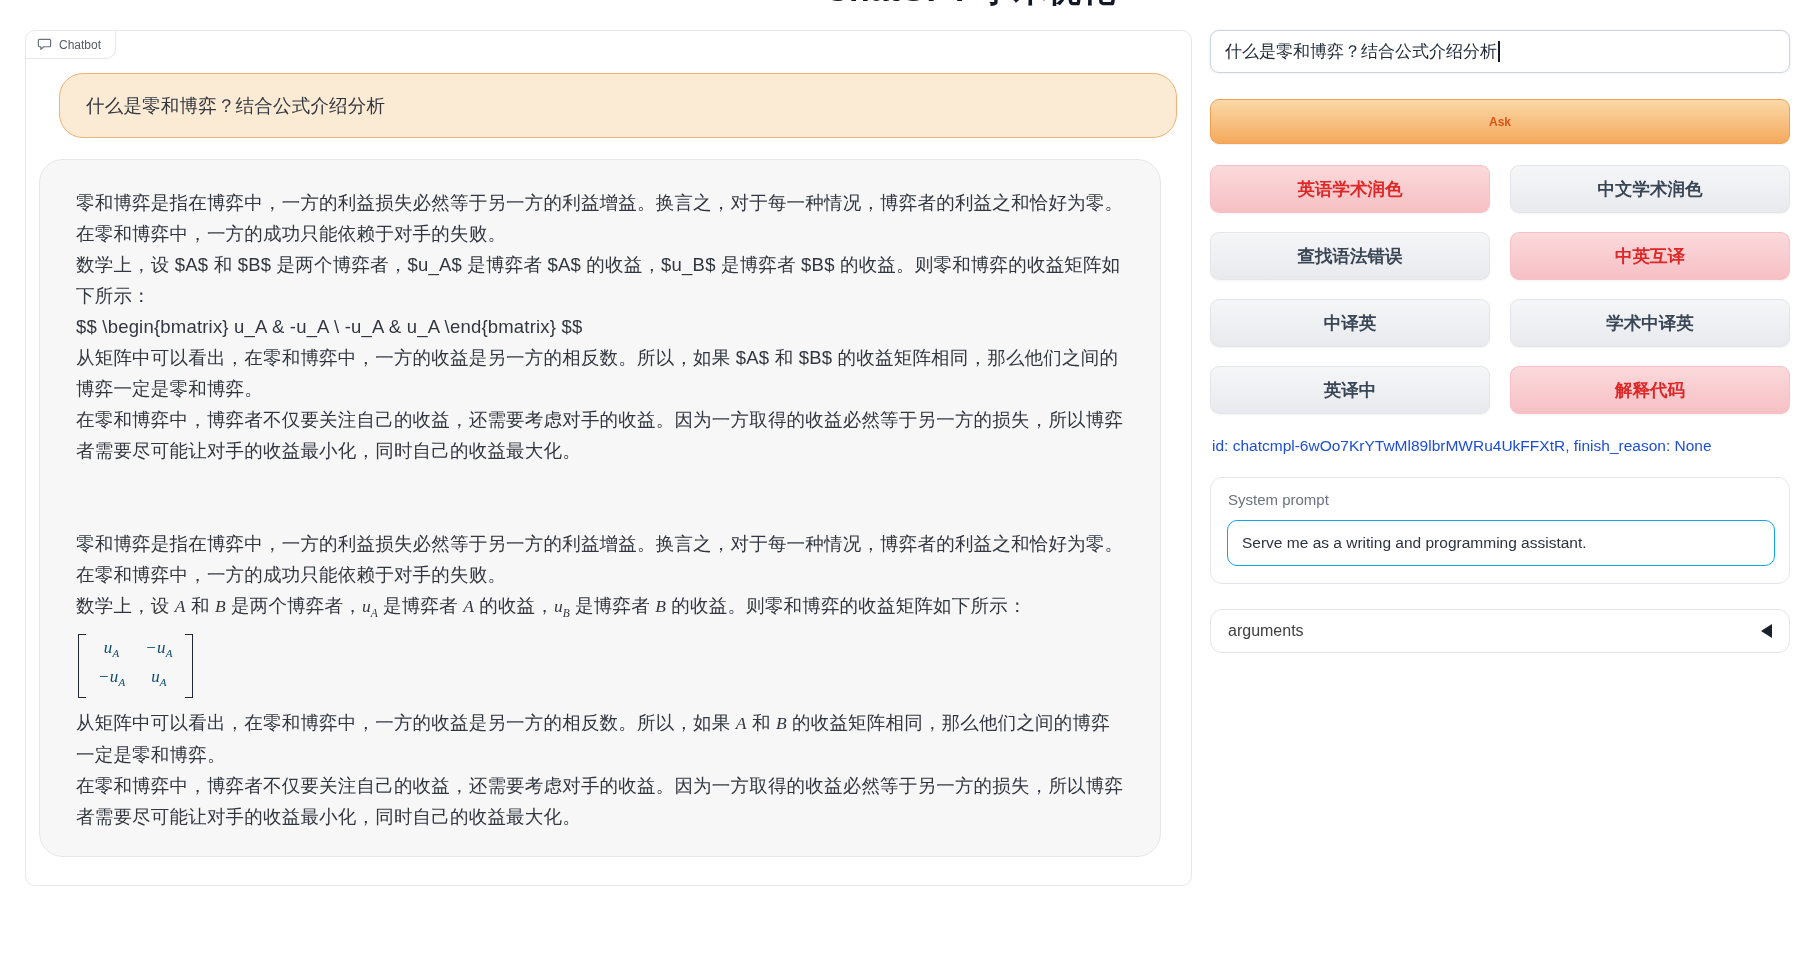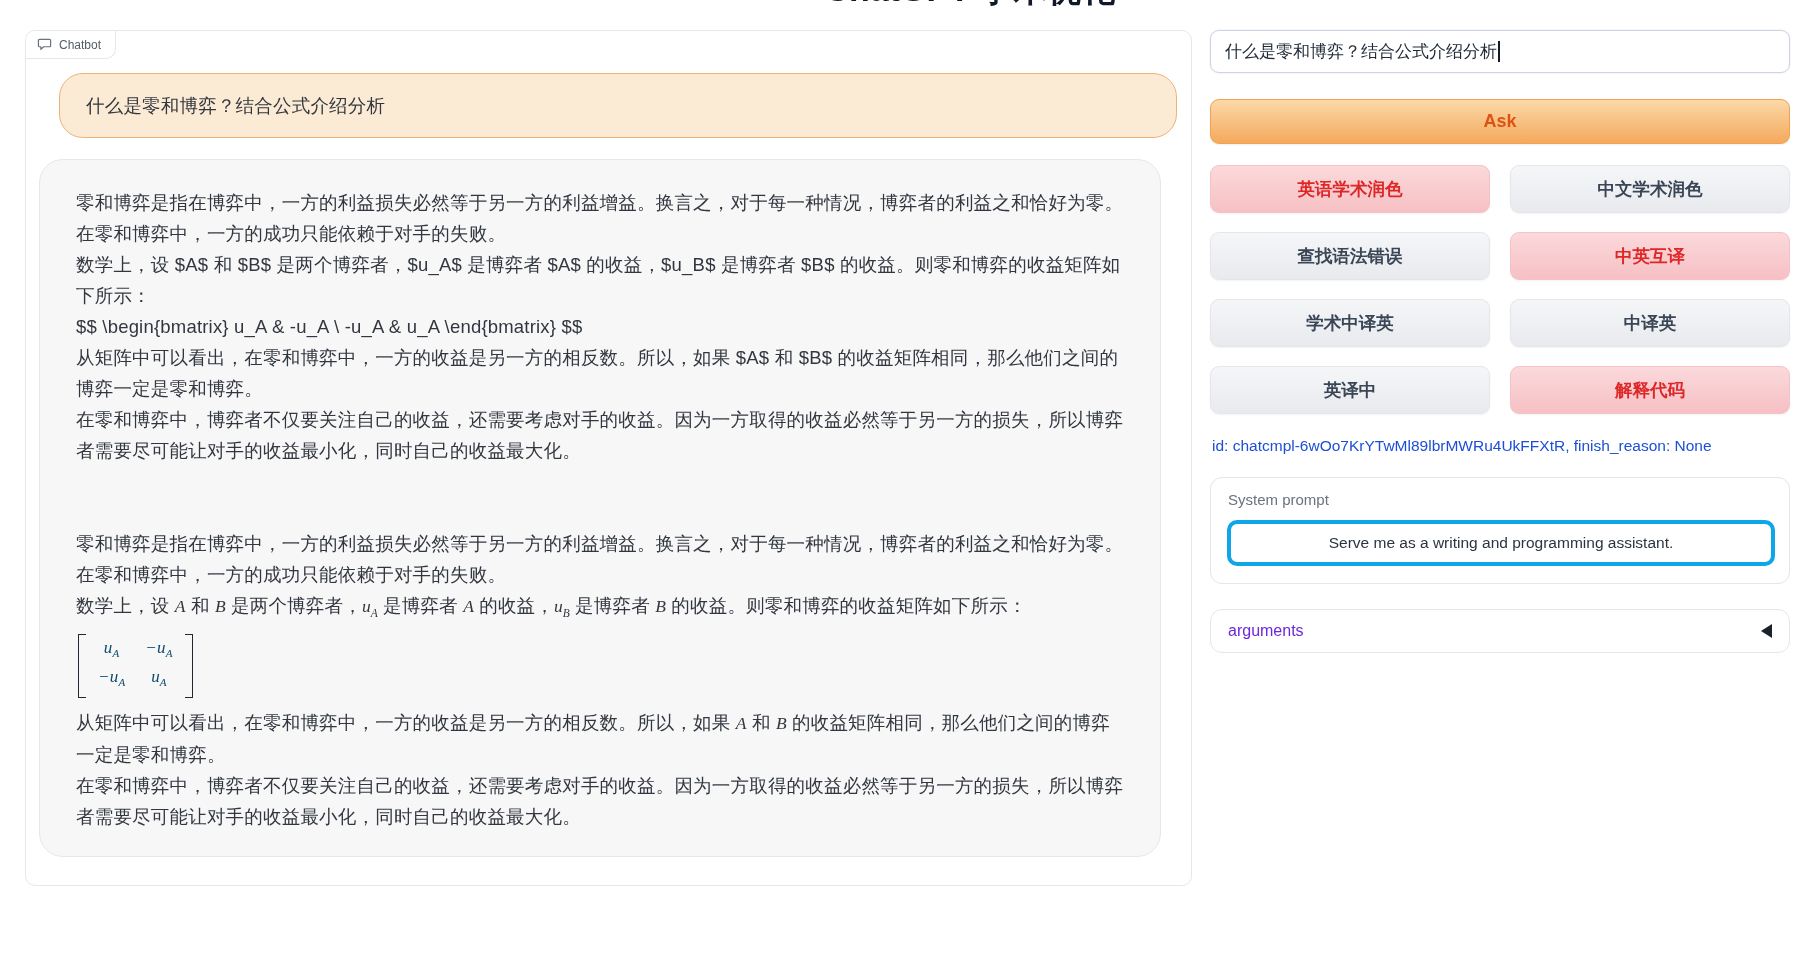--- a/index.html
+++ b/index.html
@@ -115,21 +115,21 @@
 
   .btn {
     display: flex; align-items: center; justify-content: center;
     font-weight: bold; cursor: pointer;
     border-radius: 9px;
   }
   .ask-btn {
     position: absolute; left: 0; top: 99px; width: 580px; height: 45px;
     background: linear-gradient(180deg, #fbd9a8 0%, #f4a95d 100%);
     border: 1px solid #f0a251;
-    color: #dd5313; font-size: 18px;
+    color: #dd5313; font-size: 12px;
     box-shadow: 0 1px 2px rgba(0,0,0,0.06);
   }
   .quick-grid {
     position: absolute; left: 0; top: 165px; width: 580px;
     display: grid; grid-template-columns: 280px 280px;
     column-gap: 20px; row-gap: 19px;
   }
   .quick-btn { height: 48px; font-size: 17.5px; box-shadow: 0 1px 2px rgba(0,0,0,0.05); }
   .quick-btn.gray {
     background: linear-gradient(180deg, #f5f6f8 0%, #e8eaee 100%);
@@ -150,33 +150,33 @@
   .group-box {
     position: absolute; left: 0; top: 477px; width: 580px; height: 107px;
     border: 1px solid #e3e6ea; border-radius: 12px; background: #ffffff;
   }
   .group-box .group-label {
     position: absolute; left: 17px; top: 13px;
     font-size: 15px; color: #6b7280;
   }
   .inner-textbox {
     position: absolute; left: 16px; top: 42px; width: 548px; height: 46px;
-    border: 4px solid #0ea5e9; border-radius: 10px; background: #ffffff;
+    border: 1px solid #0ea5e9; border-radius: 10px; background: #ffffff;
     display: flex; align-items: center; padding: 0 14px;
-    font-size: 15.5px; color: #2b3440; justify-content: center;
+    font-size: 15.5px; color: #2b3440;
   }
 
   .accordion {
     position: absolute; left: 0; top: 609px; width: 580px; height: 44px;
     border: 1px solid #e3e6ea; border-radius: 12px; background: #ffffff;
     display: flex; align-items: center; justify-content: space-between;
     padding: 0 17px;
     cursor: pointer;
   }
-  .accordion .acc-label { font-size: 16px; color: #6d28d9; }
+  .accordion .acc-label { font-size: 16px; color: #404040; }
   .tri-left {
     width: 0; height: 0;
     border-top: 7px solid transparent;
     border-bottom: 7px solid transparent;
     border-right: 11px solid #1b212c;
   }
 </style>
 </head>
 <body>
 
@@ -243,22 +243,22 @@
 
   <div class="btn ask-btn">
     <span>Ask</span>
   </div>
 
   <div class="quick-grid">
     <div class="btn quick-btn red">英语学术润色</div>
     <div class="btn quick-btn gray">中文学术润色</div>
     <div class="btn quick-btn gray">查找语法错误</div>
     <div class="btn quick-btn red">中英互译</div>
+    <div class="btn quick-btn gray">中译英</div>
     <div class="btn quick-btn gray">学术中译英</div>
-    <div class="btn quick-btn gray">中译英</div>
     <div class="btn quick-btn gray">英译中</div>
     <div class="btn quick-btn red">解释代码</div>
   </div>
 
   <div class="status-line">id: chatcmpl-6wOo7KrYTwMl89lbrMWRu4UkFFXtR, finish_reason: None</div>
 
   <div class="group-box">
     <div class="group-label">System prompt</div>
     <div class="inner-textbox">
       <span>Serve me as a writing and programming assistant.</span>

